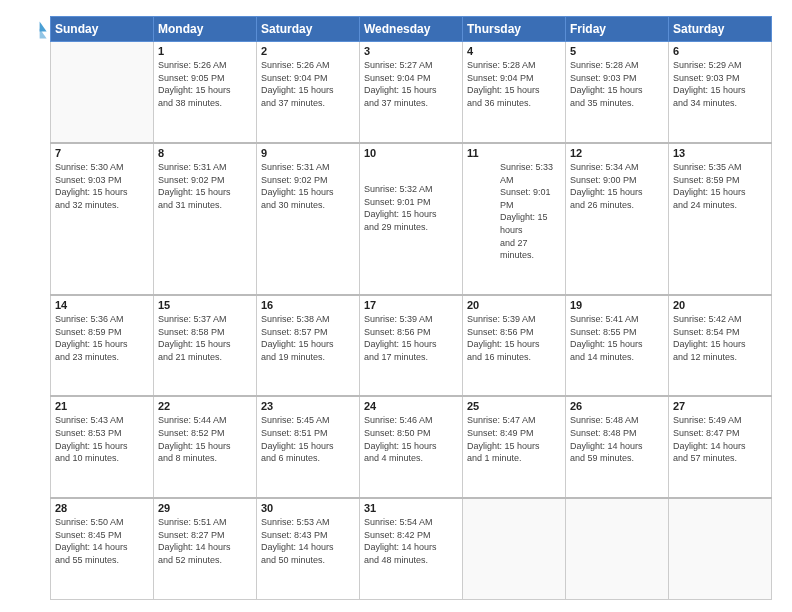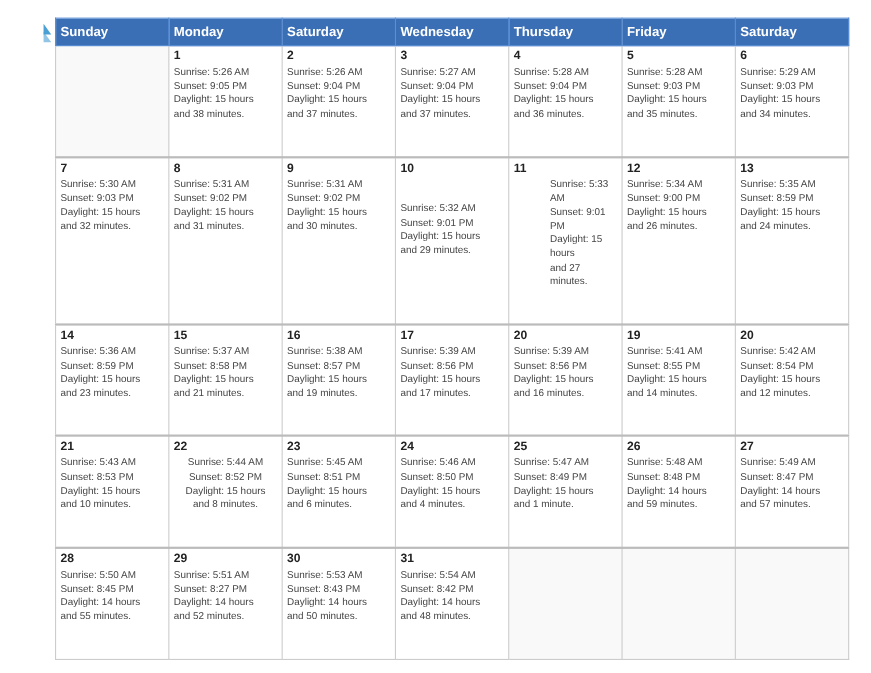--- a/index.html
+++ b/index.html
@@ -280,21 +280,21 @@
         <tr class="row-divider">
           <td>
             <span class="day-number">21</span>
             <div class="day-info" style="white-space: pre-line;">Sunrise: 5:43 AM
 Sunset: 8:53 PM
 Daylight: 15 hours
 and 10 minutes.</div>
           </td>
           <td>
             <span class="day-number">22</span>
-            <div class="day-info" style="white-space: pre-line; text-align: center;">Sunrise: 5:44 AM
+            <div class="day-info" style="white-space: pre-line;">Sunrise: 5:44 AM
 Sunset: 8:52 PM
 Daylight: 15 hours
 and 8 minutes.</div>
           </td>
           <td>
             <span class="day-number">23</span>
             <div class="day-info" style="white-space: pre-line;">Sunrise: 5:45 AM
 Sunset: 8:51 PM
 Daylight: 15 hours
 and 6 minutes.</div>

